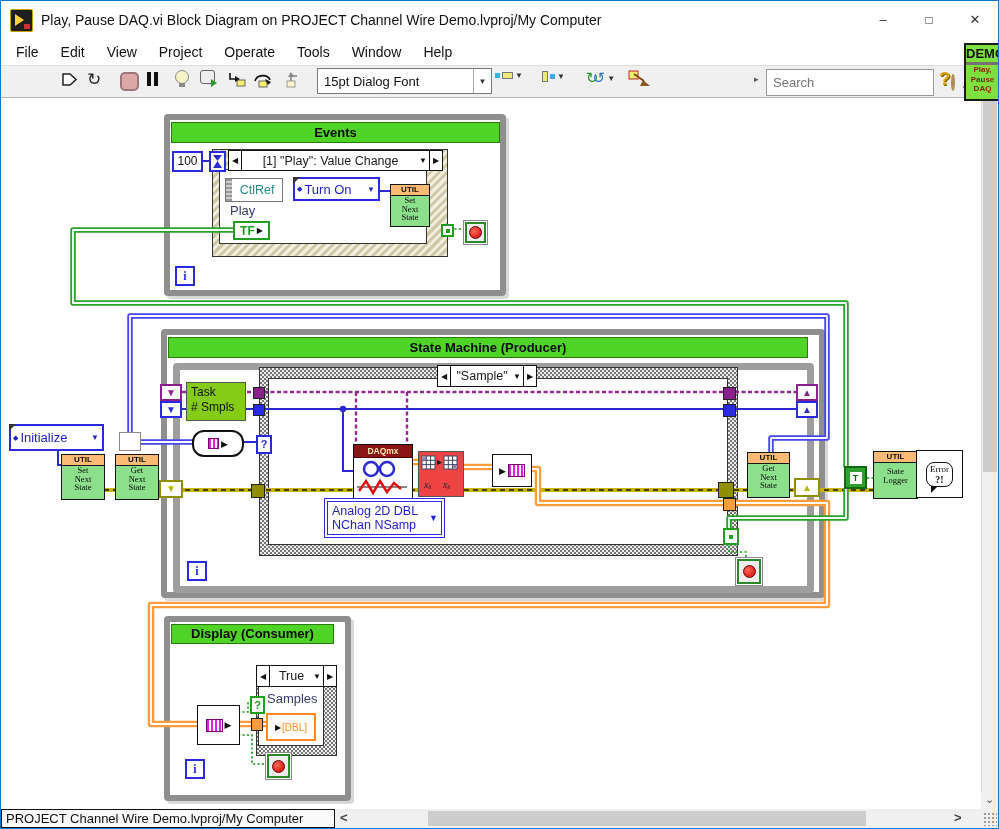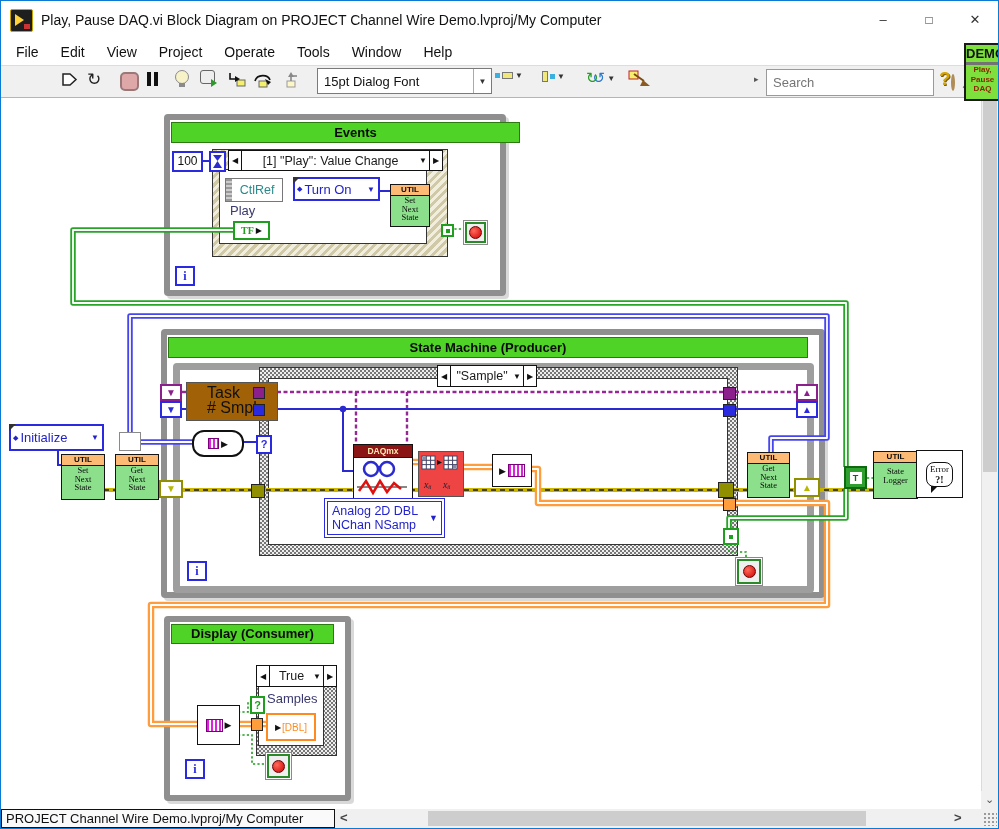--- a/index.html
+++ b/index.html
@@ -65,21 +65,21 @@
   .gtun{background:#fff;border:2px solid #1f9e1f;display:flex;align-items:center;justify-content:center;z-index:5;}
   .gtun i{width:4px;height:4px;background:#1f9e1f;}
   .stopb{background:#fff;border:1px solid #8a8a8a;padding:1px;z-index:5;}
   .stopb .ring{border:2px solid #2a8a2a;width:100%;height:100%;box-sizing:border-box;display:flex;align-items:center;justify-content:center;background:#efefef;}
   .stopb .dot{width:11px;height:11px;border-radius:50%;background:radial-gradient(circle at 35% 35%,#ff6a5a,#cf0000);border:1px solid #6a0000;}
   .docic{background:#fff;border:2px solid #2a2ae0;color:#2a2ae0;font-family:"Liberation Serif",serif;font-weight:bold;font-size:12px;text-align:center;z-index:4;}
   .qterm{background:#fff;border:2px solid;font-weight:bold;font-size:11px;text-align:center;z-index:5;}
   .whitebox{background:#fff;border:1px solid #111;display:flex;align-items:center;justify-content:center;gap:2px;z-index:4;}
   .strip{width:15px;height:11px;border:1px solid #7a007a;background:repeating-linear-gradient(90deg,#e020e0 0 2px,#fff 2px 4px);}
   .lab{color:#3a3a70;font-size:13px;white-space:nowrap;z-index:4;}
-  .freelabel{background:#a16207;border:1px solid #555;font-size:16px;color:#111;line-height:15px;padding:2px 20px;z-index:4;white-space:nowrap;}
+  .freelabel{background:#84cc16;border:1px solid #555;font-size:12px;color:#111;line-height:15px;padding:2px 4px;z-index:4;white-space:nowrap;}
   .wires{left:0;top:0;z-index:1;pointer-events:none;}
 </style>
 </head>
 <body>
 
 <div id="win">
 
   <div class="abs titlebar">
     <div class="abs appicon">
         <span class="tri"></span>
@@ -236,21 +236,21 @@
     <g stroke="#1f9e1f" stroke-width="1.6" stroke-dasharray="2.2 2.2" fill="none">
       <path d="M449,228 H462"></path>
         <path d="M728,540 V551 H745 V557"></path>
         <path d="M866,477 H872"></path>
       <path d="M237,711 H247 V702 H250"></path>
         <path d="M237,734 H251 V763 H264"></path>
     </g>
   </svg>
 
   <div class="abs frame" style="left:163px;top:113px;width:330px;height:170px;"></div>
-  <div class="abs ftitle" style="left:170px;top:121px;width:327px;height:19px;padding-left:20px;">Events</div>
+  <div class="abs ftitle" style="left:170px;top:121px;width:327px;height:19px;">Events</div>
   <div class="abs hatch" style="left:211px;top:148px;width:234px;height:106px;"></div>
   <div class="abs inner-white" style="left:218px;top:168px;width:206px;height:73px;"></div>
   <div class="abs node" style="left:171px;top:150px;width:27px;height:17px;background:#fff;border:2px solid #2a2ae0;font-size:12px;color:#111;text-align:center;line-height:17px;">100</div>
   <div class="abs node" style="left:208px;top:150px;width:13px;height:17px;background:#fff;border:2px solid #2a2ae0;">
     <svg width="13" height="17" style="display:block;">
         <polygon points="2,2 11,2 6.5,8" fill="#2a2ad0"></polygon>
         <polygon points="2,15 11,15 6.5,8" fill="#2a2ad0"></polygon>
       </svg>
   </div>
   <div class="abs sel" style="left:227px;top:149px;width:213px;height:19px;">
@@ -270,21 +270,21 @@
     <span class="dd">▼</span>
   </div>
   <div class="abs subvi" style="left:389px;top:183px;width:38px;height:41px;">
     <div class="hdr">UTIL</div>
     <div class="ln">Set</div>
     <div class="ln">Next</div>
     <div class="ln">State</div>
   </div>
   <div class="abs lab" style="left:229px;top:202px;">Play</div>
   <div class="abs node" style="left:232px;top:220px;width:33px;height:15px;background:#fff;border:2px solid #1f9e1f;display:flex;align-items:center;justify-content:center;gap:2px;">
-    <span style="font-size:10px;font-weight:bold;color:#1f9e1f;font-family:Liberation Serif, serif;">TF</span>
+    <span style="font-size:12px;font-weight:bold;color:#1f9e1f;">TF</span>
     <span style="font-size:8px;color:#111;">▶</span>
   </div>
   <div class="abs gtun" style="left:440px;top:223px;width:9px;height:9px;">
       <i></i>
     </div>
   <div class="abs stopb" style="left:462px;top:219px;width:21px;height:21px;">
     <div class="ring">
         <div class="dot"></div>
       </div>
   </div>

